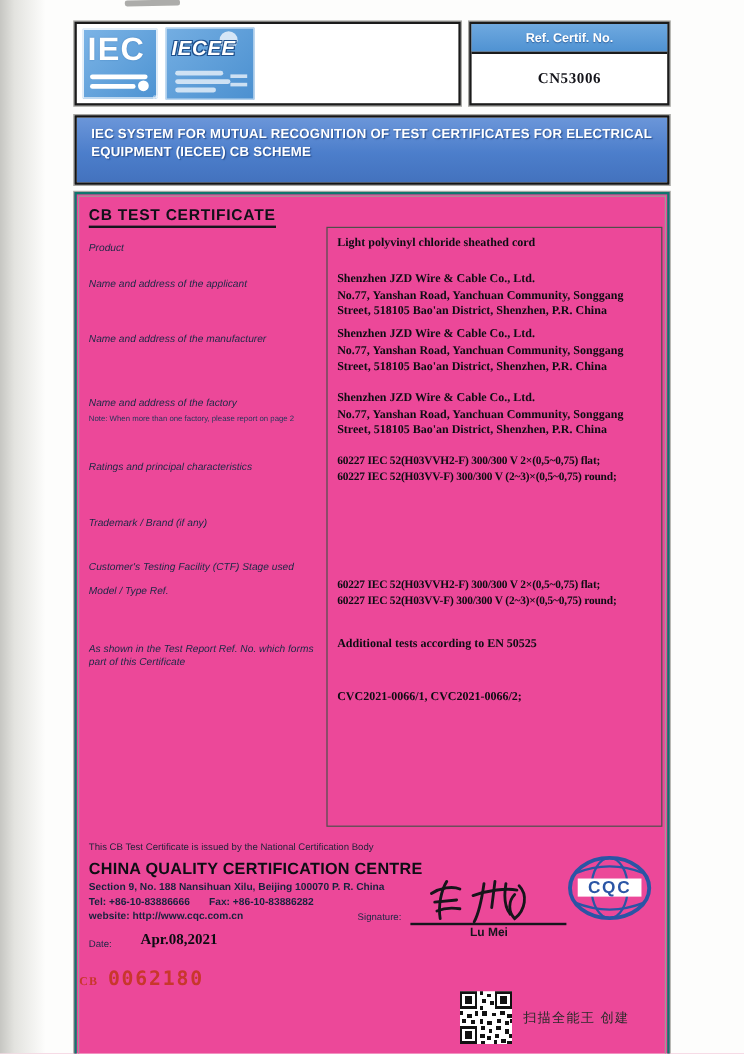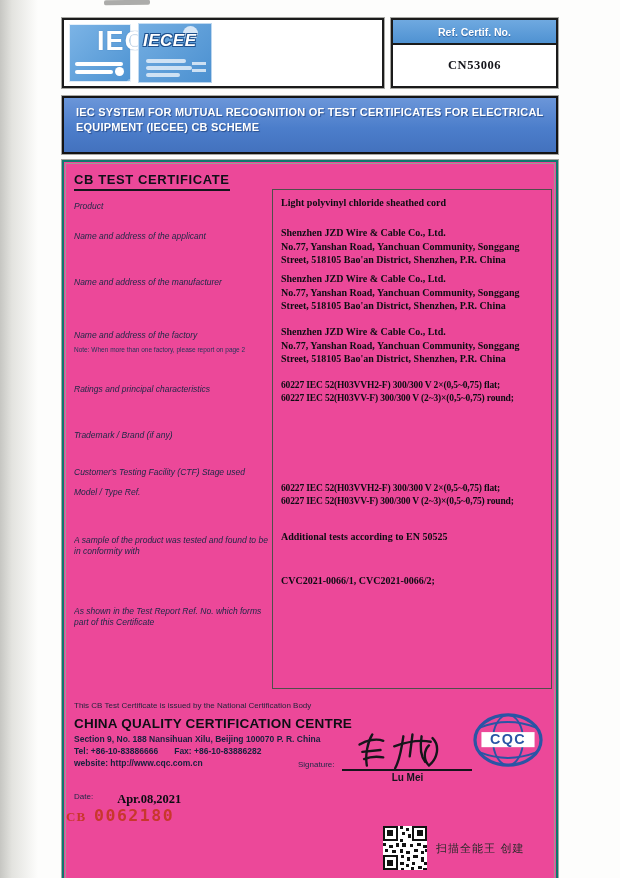--- a/index.html
+++ b/index.html
@@ -8,21 +8,21 @@
 
   
   .scan-edge-left { position:absolute; left:0; top:0; bottom:0; width:40px;
     background:linear-gradient(to right,#c6c6c2 0,#e3e3df 30%,rgba(250,250,248,0) 95%); }
   .scan-mark-top { position:absolute; left:104px; top:0; width:46px; height:5px; background:#6a6a66; opacity:.55; border-radius:2px; transform:rotate(-1deg); }
 
   
   .header-row { position:absolute; left:62px; top:18px; width:496px; height:70px; display:flex; gap:7px; }
   .logo-box { width:322px; height:70px; background:#fff; border:2px solid #1b1b1b; box-shadow:0 0 0 1px #a8a8a4; display:flex; align-items:center; padding:4px 5px; gap:7px; }
   .iec-logo { position:relative; width:62px; height:58px; background:linear-gradient(135deg,#7cb4e6,#4d93d2); box-shadow:inset 0 0 0 1px rgba(255,255,255,.8); }
-  .iec-text { position:absolute; left:4px; top:2px; color:#fff; font-weight:bold; font-size:27px; letter-spacing:1px; text-shadow:0 0 1px #2f6cab;margin-left:24px; }
+  .iec-text { position:absolute; left:4px; top:2px; color:#fff; font-weight:bold; font-size:27px; letter-spacing:1px; text-shadow:0 0 1px #2f6cab; }
   .iec-bar1 { position:absolute; left:6px; bottom:16px; width:48px; height:4px; background:#fff; border-radius:2px; }
   .iec-bar2 { position:absolute; left:6px; bottom:8px; width:38px; height:4px; background:#fff; border-radius:2px; }
   .iec-dot { position:absolute; right:-11px; top:-3px; width:9px; height:9px; background:#fff; border-radius:50%; }
   .iec-reg { position:absolute; right:-1px; bottom:-3px; font-size:6px; color:#fff; }
   .iecee-logo { position:relative; width:74px; height:60px; background:linear-gradient(135deg,#74aee2,#4b90d0); box-shadow:inset 0 0 0 1px rgba(255,255,255,.6); overflow:hidden; }
   .iecee-head { position:absolute; right:14px; top:3px; width:15px; height:15px; border-radius:50%; background:rgba(235,242,250,.85); }
   .iecee-bar { position:absolute; left:8px; height:4px; background:rgba(235,242,250,.8); border-radius:2px; }
   .ib1 { bottom:20px; width:40px; } .ib2 { bottom:13px; width:46px; } .ib3 { bottom:6px; width:34px; }
   .iecee-bar-r { position:absolute; right:6px; height:3px; width:14px; background:rgba(235,242,250,.8); }
   .ibr1 { bottom:18px; } .ibr2 { bottom:11px; }
@@ -53,34 +53,34 @@
   .field-label { font-size:8.5px; color:#1a2845; line-height:1.3;font-style:italic; }
   .field-note { font-size:6.5px; color:#26365a; margin-top:5px; }
   .field-value { font-family:"Liberation Serif", serif; font-size:10px; font-weight:700; color:#0c0c12; line-height:1.35; white-space:pre-line; }
   .tight { font-size:9.5px; letter-spacing:-.15px; }
 
   .issued-by { position:absolute; left:8px; top:537px; font-size:8px; color:#1d2338; }
   .ncb-name { position:absolute; left:8px; top:552px; font-size:13.5px; font-weight:bold; color:#0e0e14; letter-spacing:.2px; }
   .ncb-line { position:absolute; left:8px; font-size:8.5px; font-weight:600; color:#16223e; }
   .ncb-address { top:570px; } .ncb-telfax { top:582px; } .ncb-web { top:594px; }
   .ncb-fax { margin-left:16px; }
-  .date-row { position:absolute; left:8px; top:612px; display:flex; align-items:flex-start;margin-top:16px; }
+  .date-row { position:absolute; left:8px; top:612px; display:flex; align-items:flex-end; }
   .small-cap-label { font-size:8px; color:#1a2845; }
   .date-value { font-family:"Liberation Serif", serif; font-size:12.5px; font-weight:700; color:#0c0c12; margin-left:24px; }
   .signature-block { position:absolute; left:232px; top:565px; display:flex; align-items:flex-end; }
   .signature-label { font-size:8px; color:#1a2845; margin-bottom:14px; }
   .signature-col { margin-left:8px; width:130px; text-align:center; }
   .signature-scribble { display:block; margin:0 auto -2px auto; }
   .signature-line { border-top:2px solid #15151c; }
   .signature-name { font-size:10px; font-weight:bold; color:#14141c; margin-top:1px; }
   .cqc-logo { position:absolute; right:10px; top:548px; }
 
   
   .form-number { position:absolute; left:66px; top:806px; display:flex; align-items:baseline; color:#c8372c; }
-  .form-prefix { font-family:"Liberation Serif", serif; font-size:13px; font-weight:600; letter-spacing:1px; }
+  .form-prefix { font-family:"Liberation Serif", serif; font-size:10px; font-weight:600; letter-spacing:1px; }
   .form-digits { font-family:"DejaVu Sans Mono", monospace; font-size:16.5px; font-weight:bold; letter-spacing:1.5px; margin-left:8px; }
   .qr-block { position:absolute; left:383px; top:826px; display:flex; align-items:center; gap:9px; }
   .qr-svg { display:block; }
   .qr-text { font-size:11px; color:#2b2b2b; letter-spacing:1px; font-family:"DejaVu Sans", sans-serif; }
 </style>
 </head>
 <body>
 
 <div class="scan-page">
   <div class="scan-edge-left"></div>
@@ -140,23 +140,20 @@
               <div class="field-label">Ratings and principal characteristics</div>
             </div>
           <div class="lrow h37">
               <div class="field-label">Trademark / Brand (if any)</div>
             </div>
           <div class="lrow h20">
               <div class="field-label">Customer's Testing Facility (CTF) Stage used</div>
             </div>
           <div class="lrow h48">
               <div class="field-label">Model / Type Ref.</div>
-            </div>
-          <div class="lrow h71">
-              <div class="field-label">A sample of the product was tested and found to be in conformity with</div>
             </div>
           <div class="lrow h43">
               <div class="field-label">As shown in the Test Report Ref. No. which forms part of this Certificate</div>
             </div>
         </div>
         <div class="values-box">
           <div class="vrow h30">
               <div class="field-value">Light polyvinyl chloride sheathed cord</div>
             </div>
           <div class="vrow h46">

